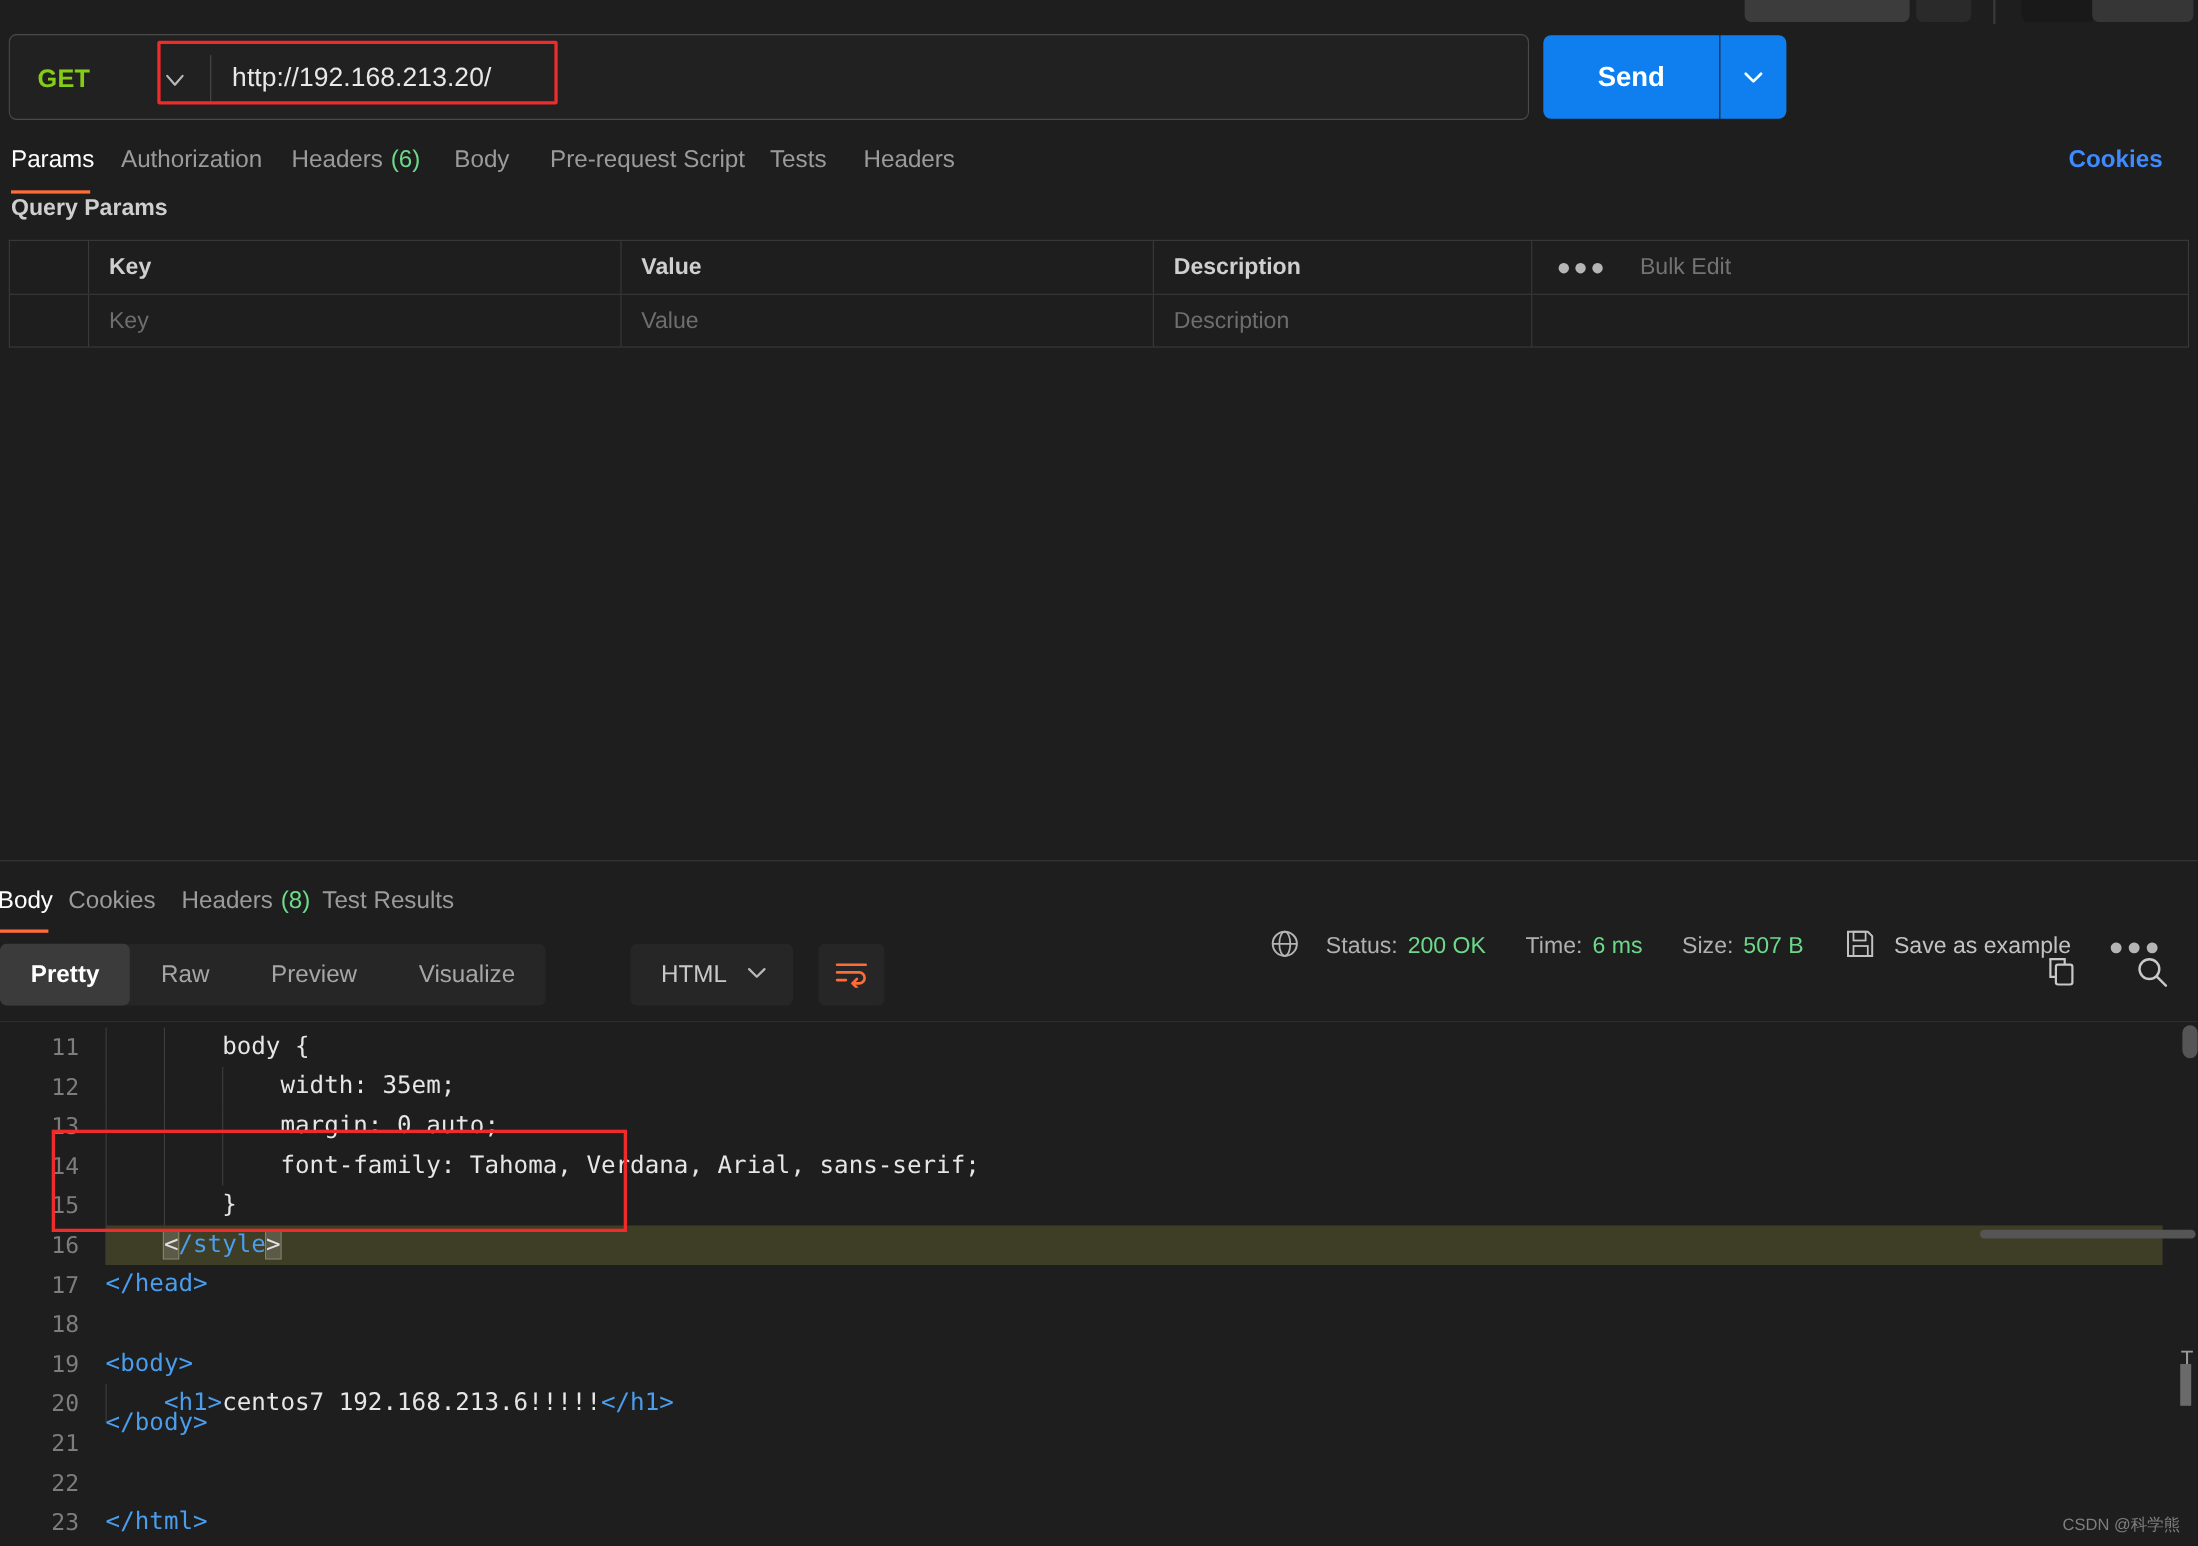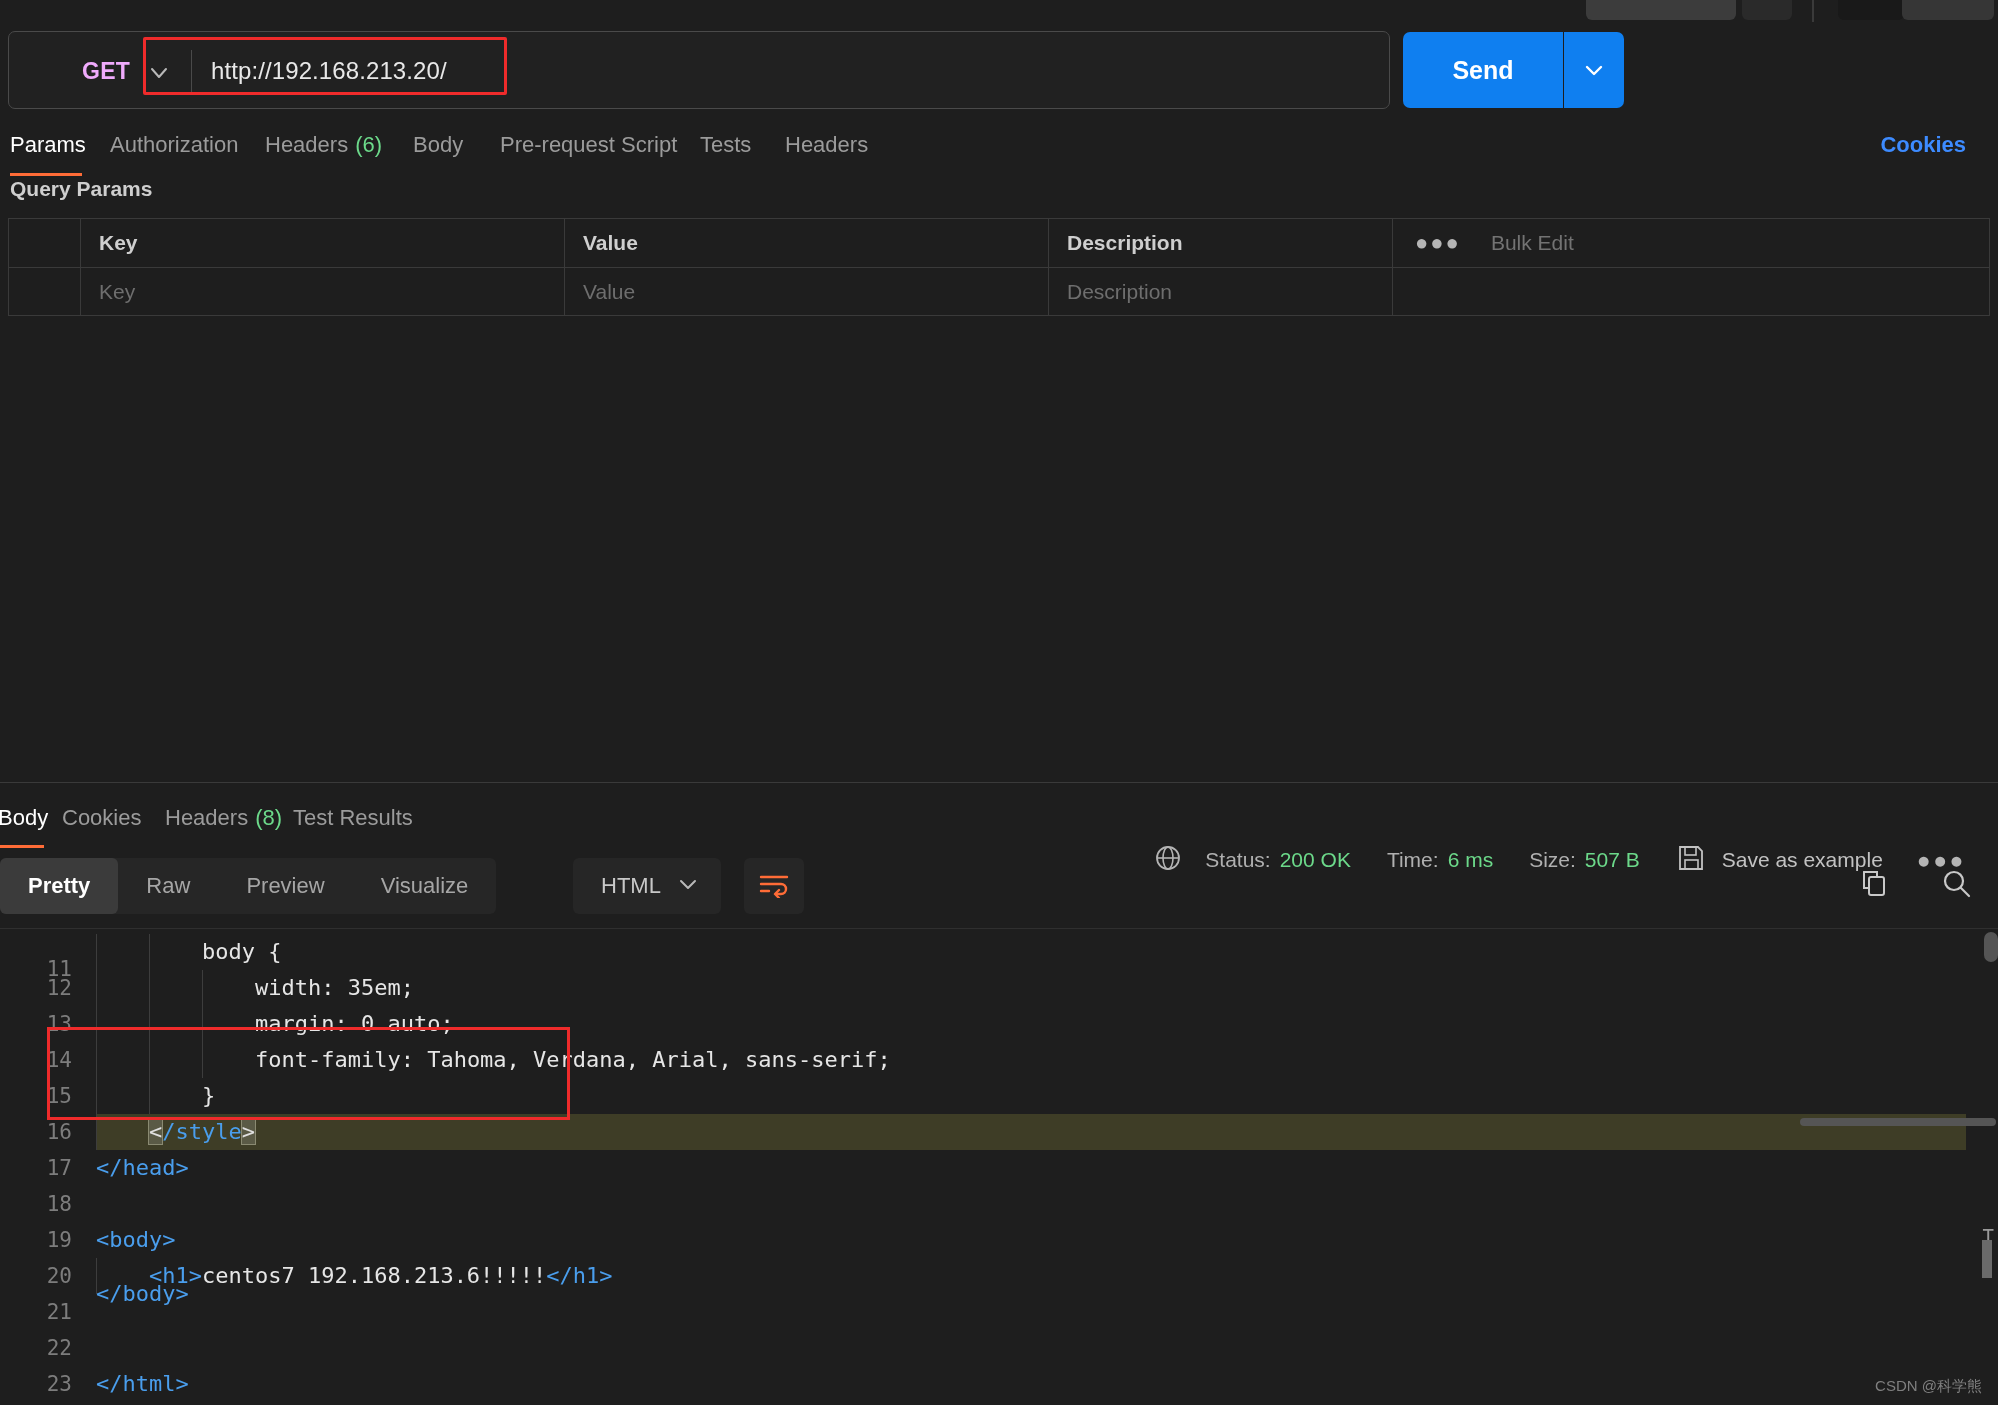--- a/index.html
+++ b/index.html
@@ -21,21 +21,21 @@
   .top-ghost-d { position: absolute; top: -22px; left: 1902px; width: 92px; height: 42px; background: #363636; border-radius: 6px; }
 
   
   .url-row { position: absolute; top: 31px; left: 8px; width: 1982px; height: 78px; }
   .url-box {
     position: absolute; top: 0; left: 0; width: 1382px; height: 78px;
     border: 1px solid #4a4a4a; border-radius: 7px; background: #212121;
   }
   .method {
     position: absolute; top: 26px; left: 25px;
-    font-size: 23px; font-weight: bold; color: #f0abfc; letter-spacing: .3px; margin-left: 48px;
+    font-size: 23px; font-weight: bold; color: #84cc16; letter-spacing: .3px;
   }
   .method-caret {
     position: absolute; top: 30px; left: 139px; width: 22px; height: 22px;
   }
   .url-sep { position: absolute; top: 18px; left: 182px; width: 1px; height: 42px; background: #4a4a4a; }
   .url-text {
     position: absolute; top: 25px; left: 202px; font-size: 24px; color: #e8e8e8;
     font-family: "Liberation Sans", sans-serif; letter-spacing: .1px;
   }
   .url-hl {
@@ -325,21 +325,21 @@
           <circle cx="14" cy="14" r="9" stroke="#c8c8c8" stroke-width="2.2" fill="none"></circle>
           <line x1="21" y1="21" x2="29" y2="29" stroke="#c8c8c8" stroke-width="2.2" stroke-linecap="round"></line>
         </svg>
       </span>
     </div>
   </div>
 
   <div class="code-wrap">
     <div class="code-topline"></div>
     <div class="gutter">
-        <div class="ln" style="top: 6px; margin-top: 17px;">11</div>
+        <div class="ln" style="top: 6px;">11</div>
         <div class="ln" style="top: 42px;">12</div>
         <div class="ln" style="top: 78px;">13</div>
         <div class="ln" style="top: 114px;">14</div>
         <div class="ln" style="top: 150px;">15</div>
         <div class="ln" style="top: 186px;">16</div>
         <div class="ln" style="top: 222px;">17</div>
         <div class="ln" style="top: 258px;">18</div>
         <div class="ln" style="top: 294px;">19</div>
         <div class="ln" style="top: 330px;">20</div>
         <div class="ln" style="top: 366px;">21</div>

